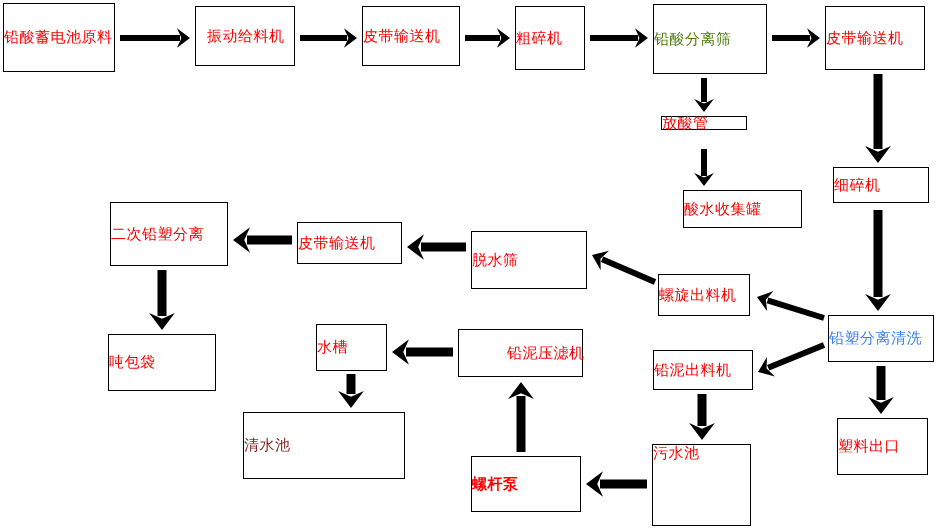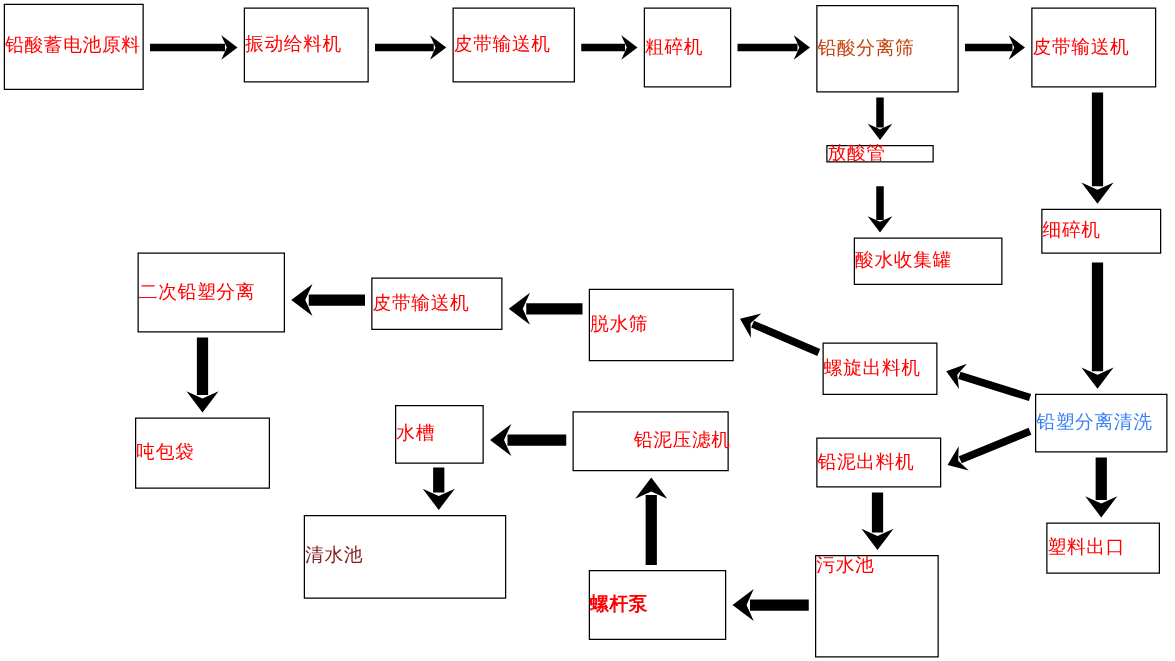--- a/index.html
+++ b/index.html
@@ -129,48 +129,48 @@
       <g>
         <line x1="351" y1="374" x2="351" y2="394" stroke="#000000" stroke-width="9" stroke-linecap="butt"></line>
         <polygon points="351,408 338.148,391 351,396.78 363.852,391" fill="#000000"></polygon>
       </g>
     </svg>
 
   <div id="node-layer">
       <div class="node midish" style="left: 3px; top: 3px; width: 112px; height: 69px; border-color: rgb(0, 0, 0); color: rgb(255, 0, 0);">
         <span>铅酸蓄电池原料</span>
       </div>
-      <div class="node midish" style="left: 195px; top: 6px; width: 100px; height: 60px; border-color: rgb(0, 0, 0); color: rgb(255, 0, 0);">
+      <div class="node midish" style="left: 195px; top: 6px; width: 100px; height: 60px; border-color: rgb(0, 0, 0); color: rgb(255, 0, 0); padding-left: 11px;">
         <span>振动给料机</span>
       </div>
       <div class="node midish" style="left: 362px; top: 6px; width: 98px; height: 60px; border-color: rgb(0, 0, 0); color: rgb(255, 0, 0);">
         <span>皮带输送机</span>
       </div>
       <div class="node midish" style="left: 515px; top: 6px; width: 70px; height: 64px; border-color: rgb(0, 0, 0); color: rgb(255, 0, 0);">
         <span>粗碎机</span>
       </div>
-      <div class="node midish" style="left: 653px; top: 4px; width: 114px; height: 70px; border-color: rgb(0, 0, 0); color: #c2410c;">
+      <div class="node midish" style="left: 653px; top: 4px; width: 114px; height: 70px; border-color: rgb(0, 0, 0); color: #4d7c0f;">
         <span>铅酸分离筛</span>
       </div>
       <div class="node midish" style="left: 825px; top: 6px; width: 100px; height: 64px; border-color: rgb(0, 0, 0); color: rgb(255, 0, 0);">
         <span>皮带输送机</span>
       </div>
       <div class="node midish" style="left: 661px; top: 116px; width: 86px; height: 14px; border-color: rgb(0, 0, 0); color: rgb(255, 0, 0);">
         <span>放酸管</span>
       </div>
       <div class="node midish" style="left: 654px; top: 190px; width: 119px; height: 38px; border-color: rgb(0, 0, 0); color: rgb(255, 0, 0); margin-left: 29px;">
         <span>酸水收集罐</span>
       </div>
       <div class="node midish" style="left: 833px; top: 167px; width: 96px; height: 36px; border-color: rgb(0, 0, 0); color: rgb(255, 0, 0);">
         <span>细碎机</span>
       </div>
       <div class="node midish" style="left: 828px; top: 315px; width: 106px; height: 47px; border-color: rgb(0, 0, 0); color: #3b82f6;">
         <span>铅塑分离清洗</span>
       </div>
-      <div class="node midish" style="left: 837px; top: 418px; width: 91px; height: 41px; border-color: rgb(0, 0, 0); color: rgb(255, 0, 0);">
+      <div class="node midish" style="left: 837px; top: 418px; width: 91px; height: 57px; border-color: rgb(0, 0, 0); color: rgb(255, 0, 0);">
         <span>塑料出口</span>
       </div>
       <div class="node midish" style="left: 658px; top: 274px; width: 92px; height: 42px; border-color: rgb(0, 0, 0); color: rgb(255, 0, 0);">
         <span>螺旋出料机</span>
       </div>
       <div class="node midish" style="left: 653px; top: 350px; width: 100px; height: 40px; border-color: rgb(0, 0, 0); color: rgb(255, 0, 0);">
         <span>铅泥出料机</span>
       </div>
       <div class="node topish" style="left: 652px; top: 444px; width: 99px; height: 82px; border-color: rgb(0, 0, 0); color: rgb(255, 0, 0);">
         <span>污水池</span>

